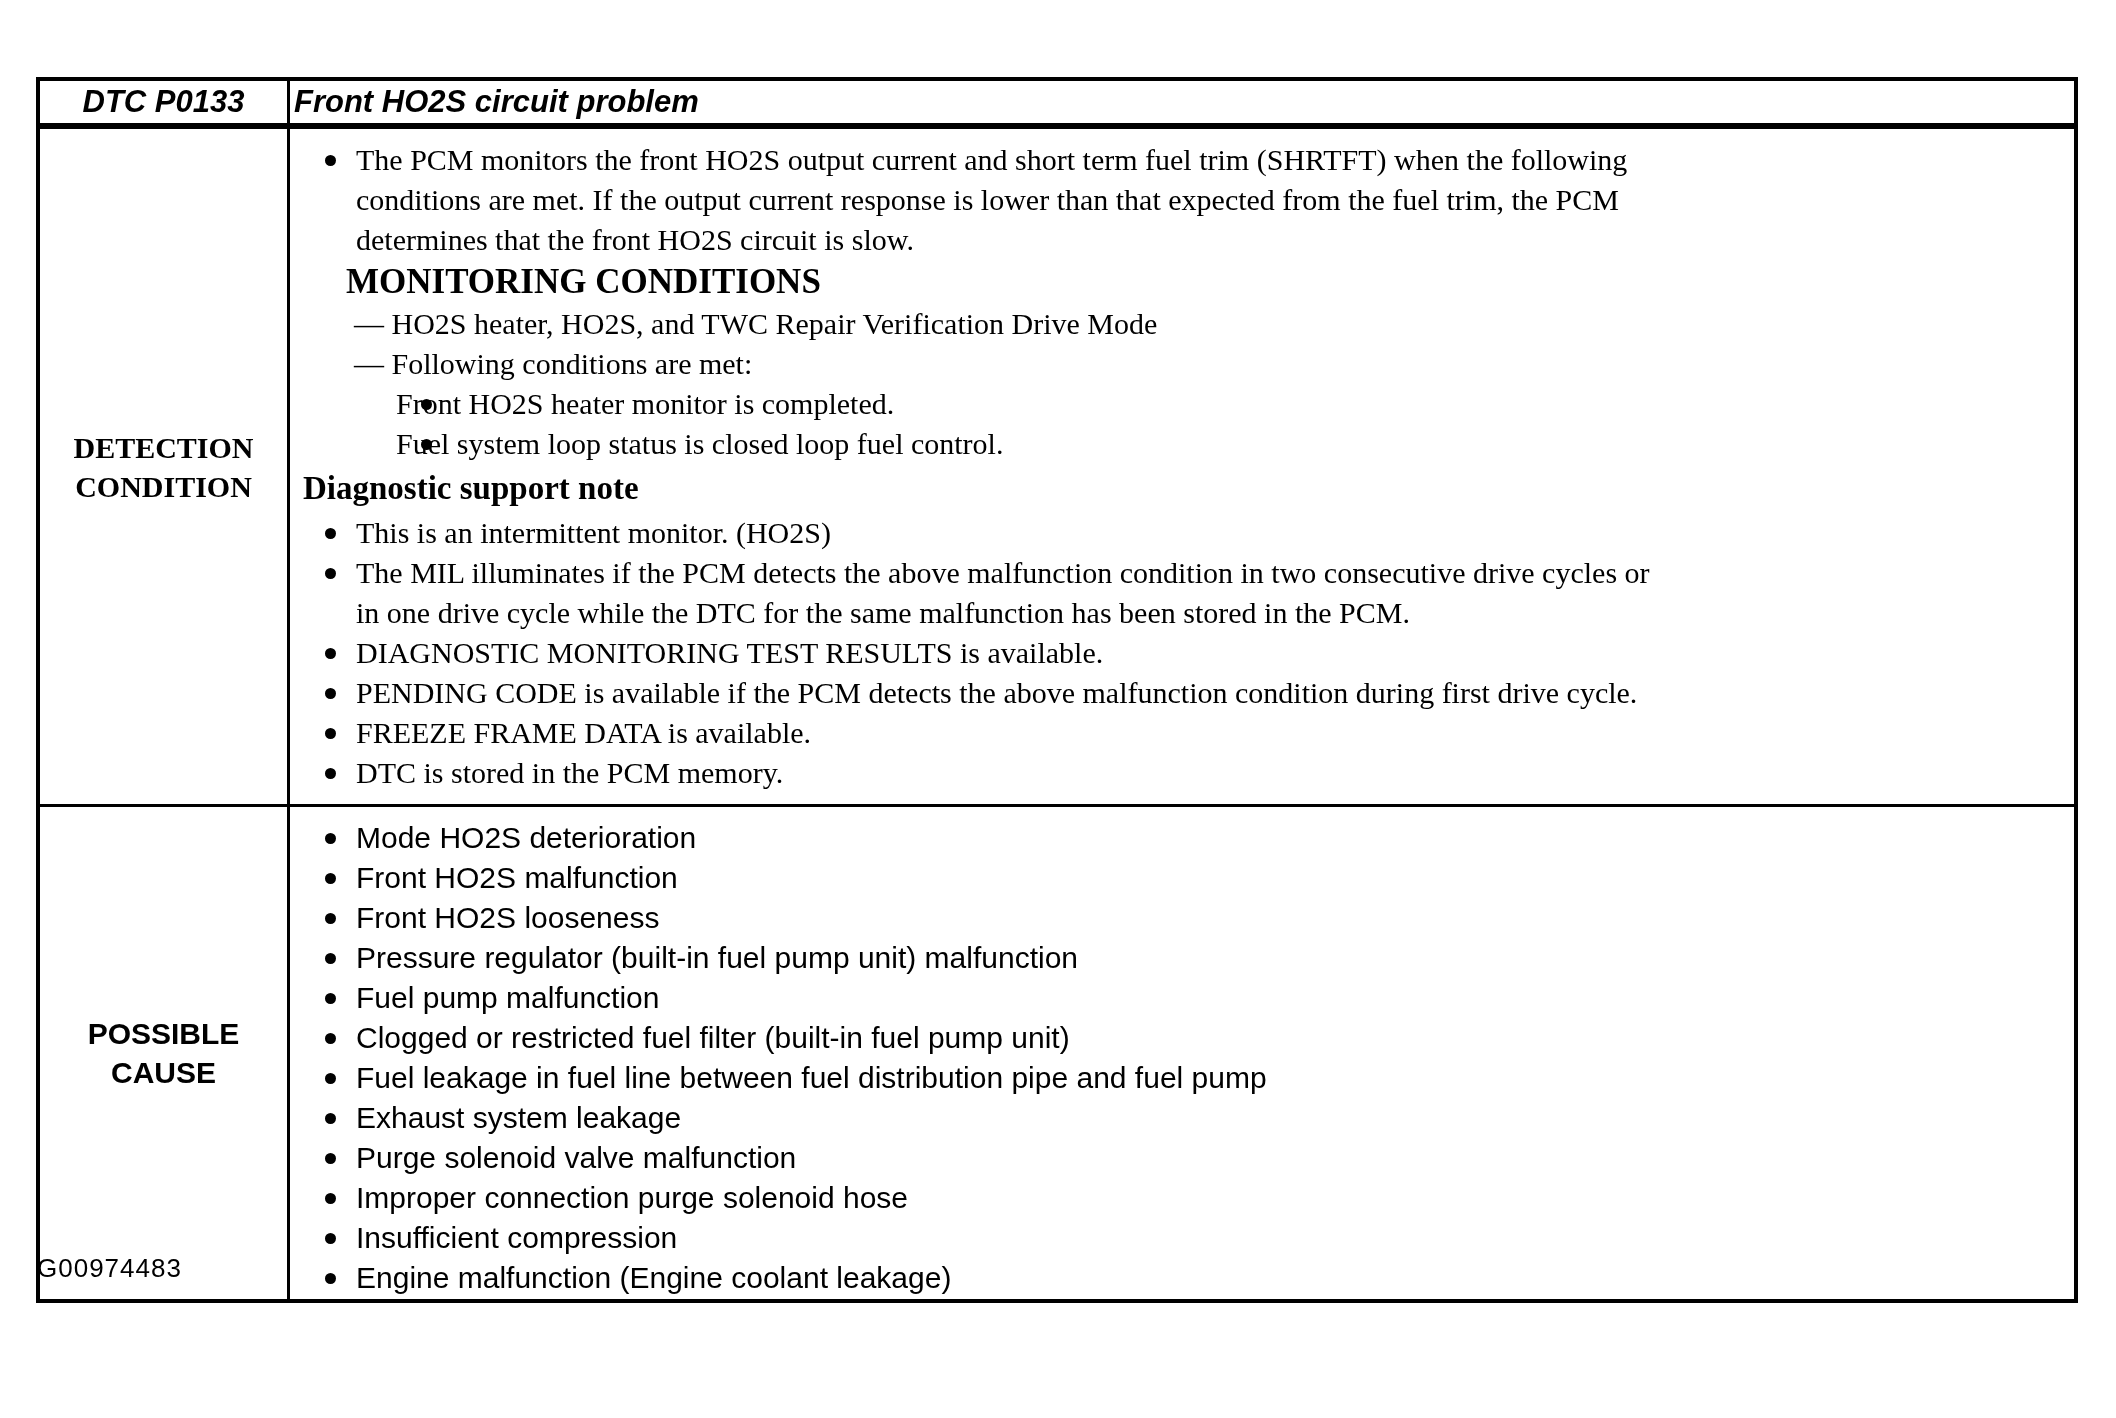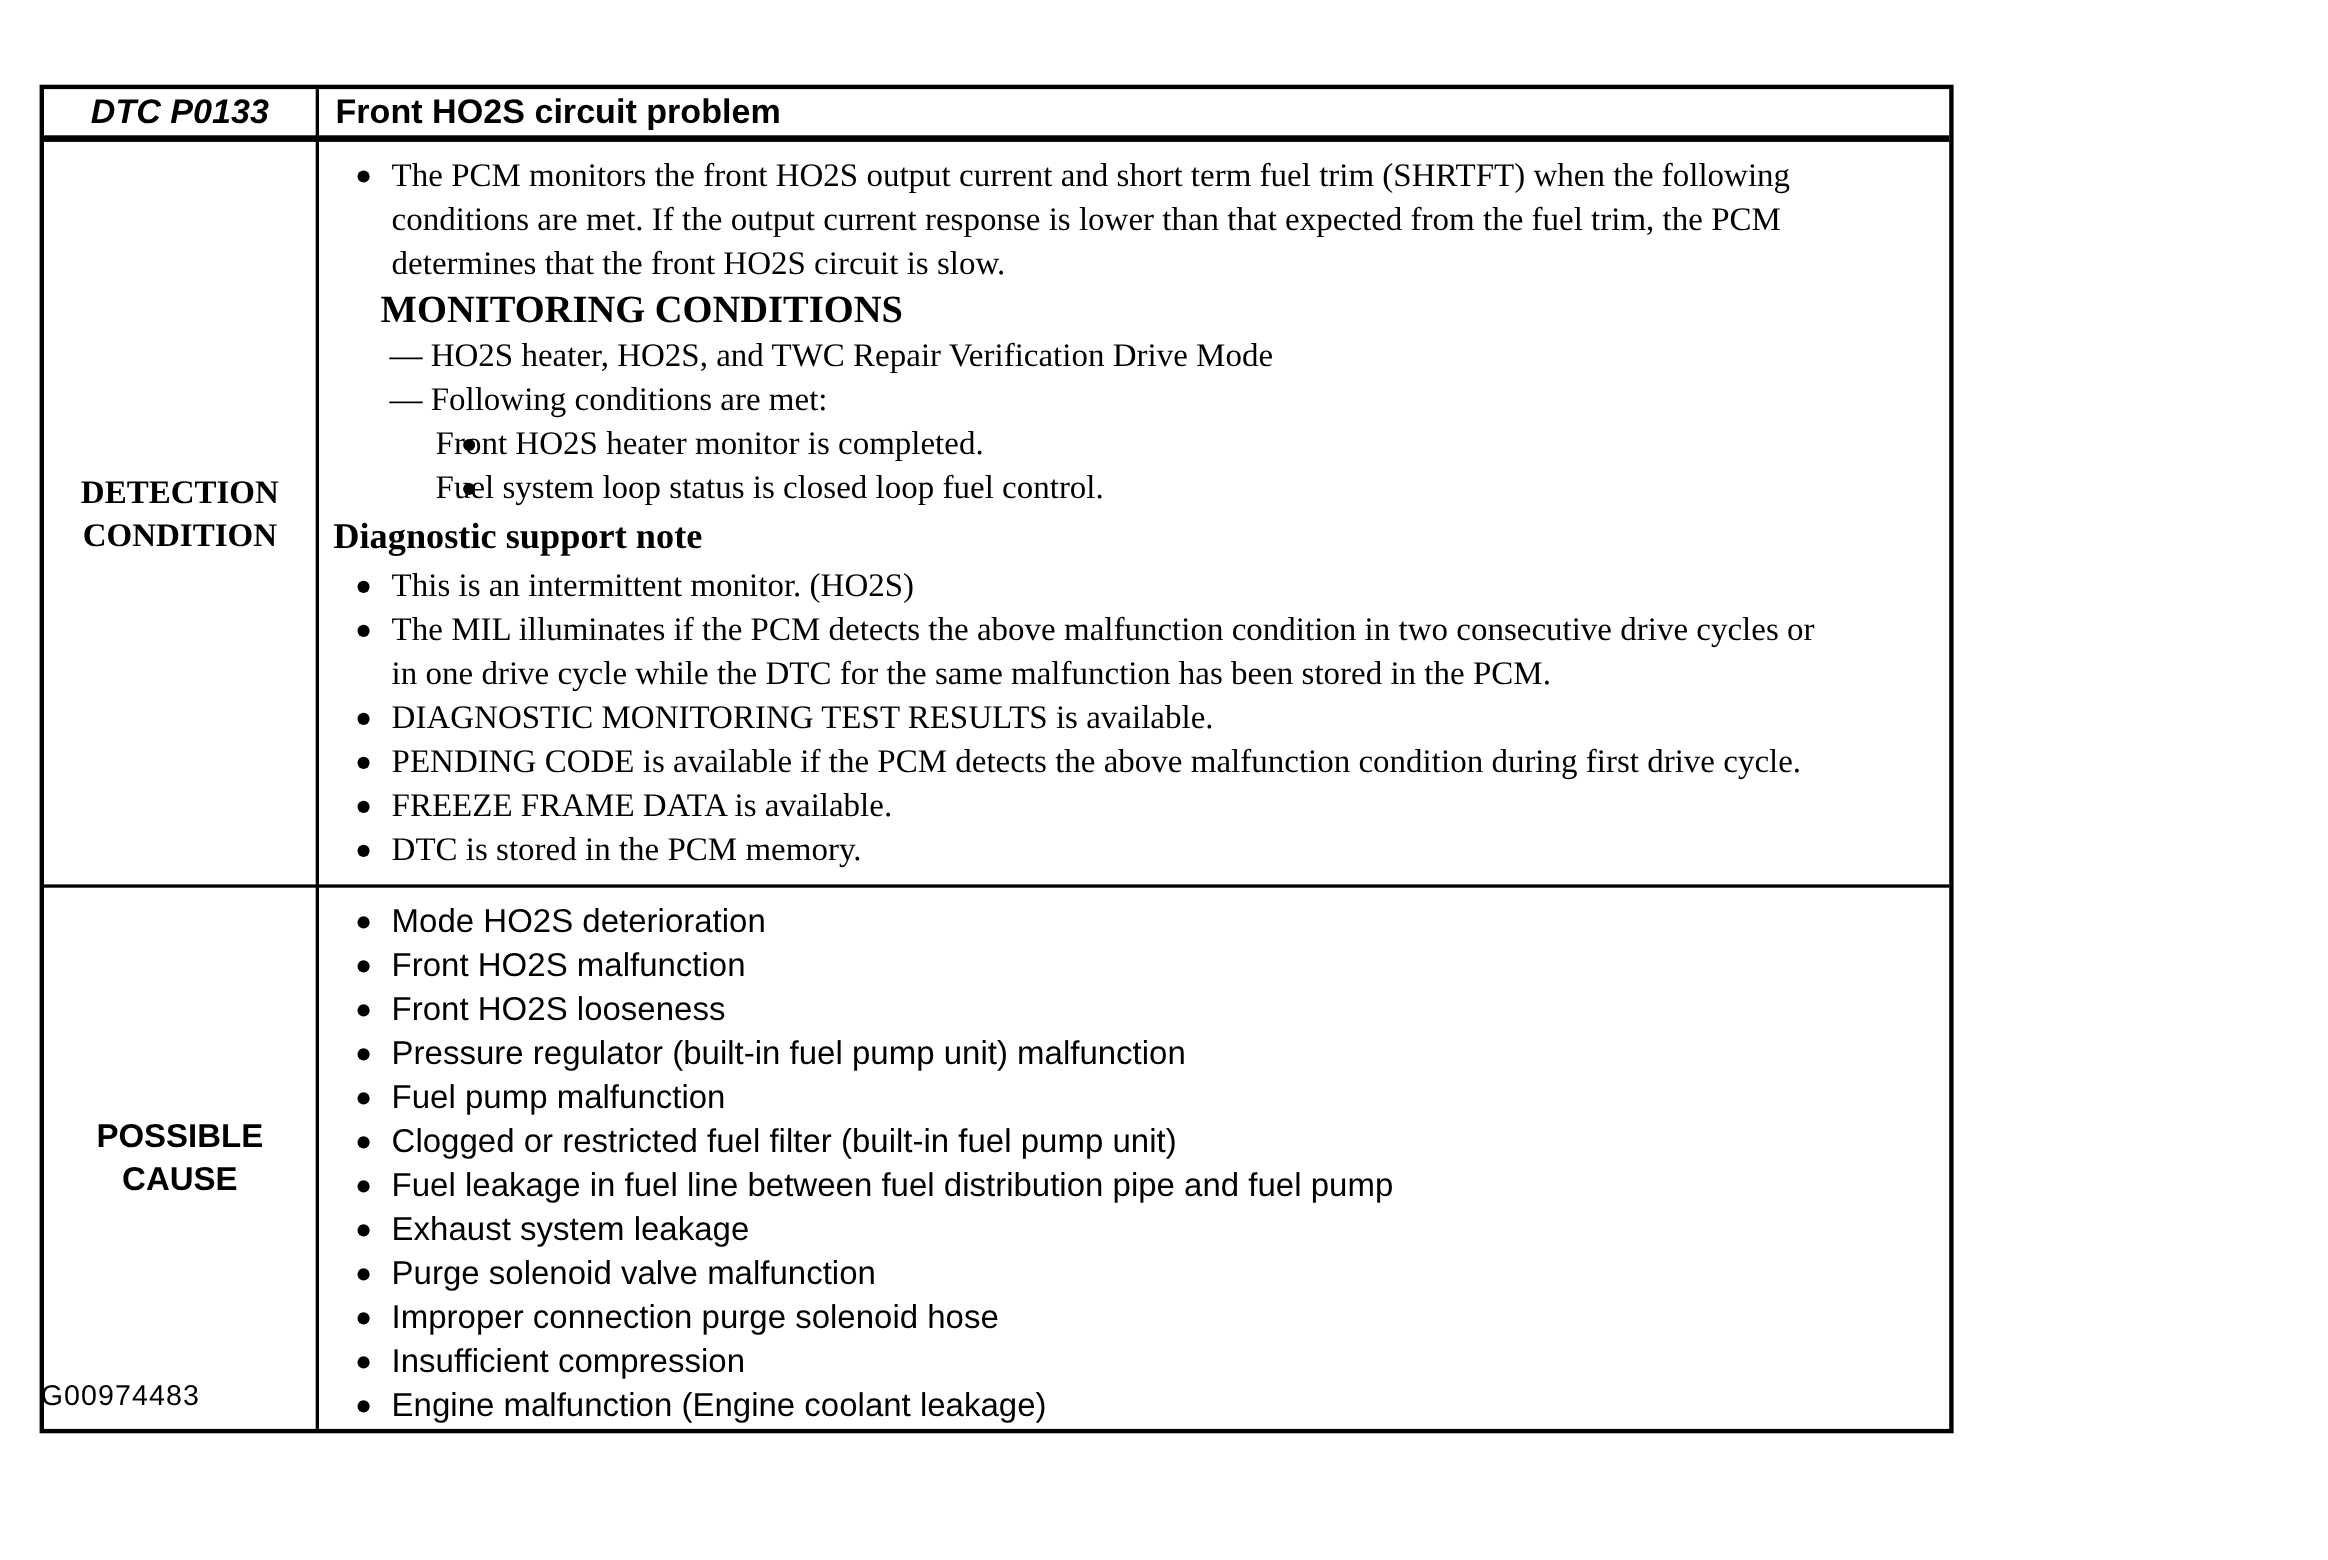--- a/index.html
+++ b/index.html
@@ -10,42 +10,42 @@
     color: #000000;
     position: relative;
     overflow: hidden;
   }
   .page { position: absolute; inset: 0; }
 
   
   .dtc-table {
     position: absolute;
     left: 36px; top: 77px;
-    width: 1740px;
+    width: 2042px;
     border: 4px solid #000;
     display: grid;
     grid-template-columns: 250px 1fr;
     grid-template-rows: 48px 678px 492px;
     box-sizing: border-box;
     background: #fff;
   }
   .cell { box-sizing: border-box; overflow: hidden; }
 
   .col1 { border-right: 3px solid #000; }
   .row-head { border-bottom: 6px solid #000; }
   .row-mid  { border-bottom: 3px solid #000; font-family: Liberation Serif, serif; }
 
   .hcode {
     display: flex; align-items: center; justify-content: center;
     font-size: 31px; font-weight: bold; font-style: italic;
   }
   .htitle {
     display: flex; align-items: center;
-    padding-left: 15px;
-    font-size: 31px; font-weight: bold; 
+    padding-left: 4px;
+    font-size: 31px; font-weight: bold; font-style: italic;
   }
 
   .label-cell {
     display: flex; align-items: center; justify-content: center;
     text-align: center;
     font-size: 30px; font-weight: bold;
     line-height: 39px;
     padding: 0 20px;
   }
 

